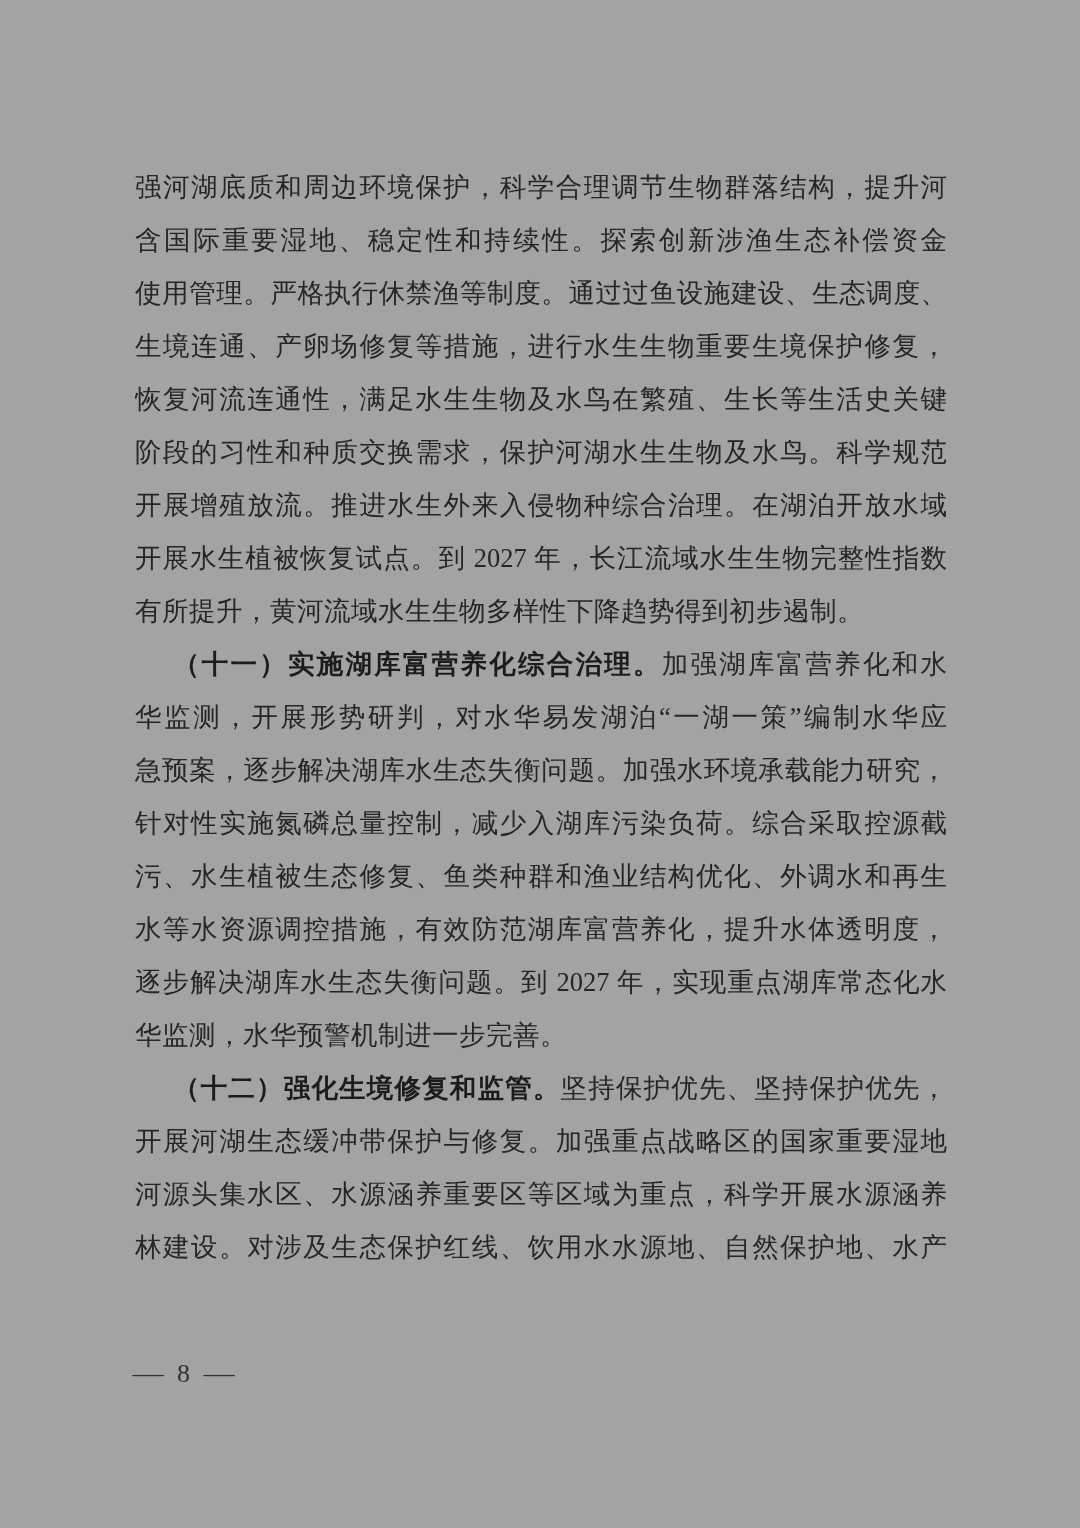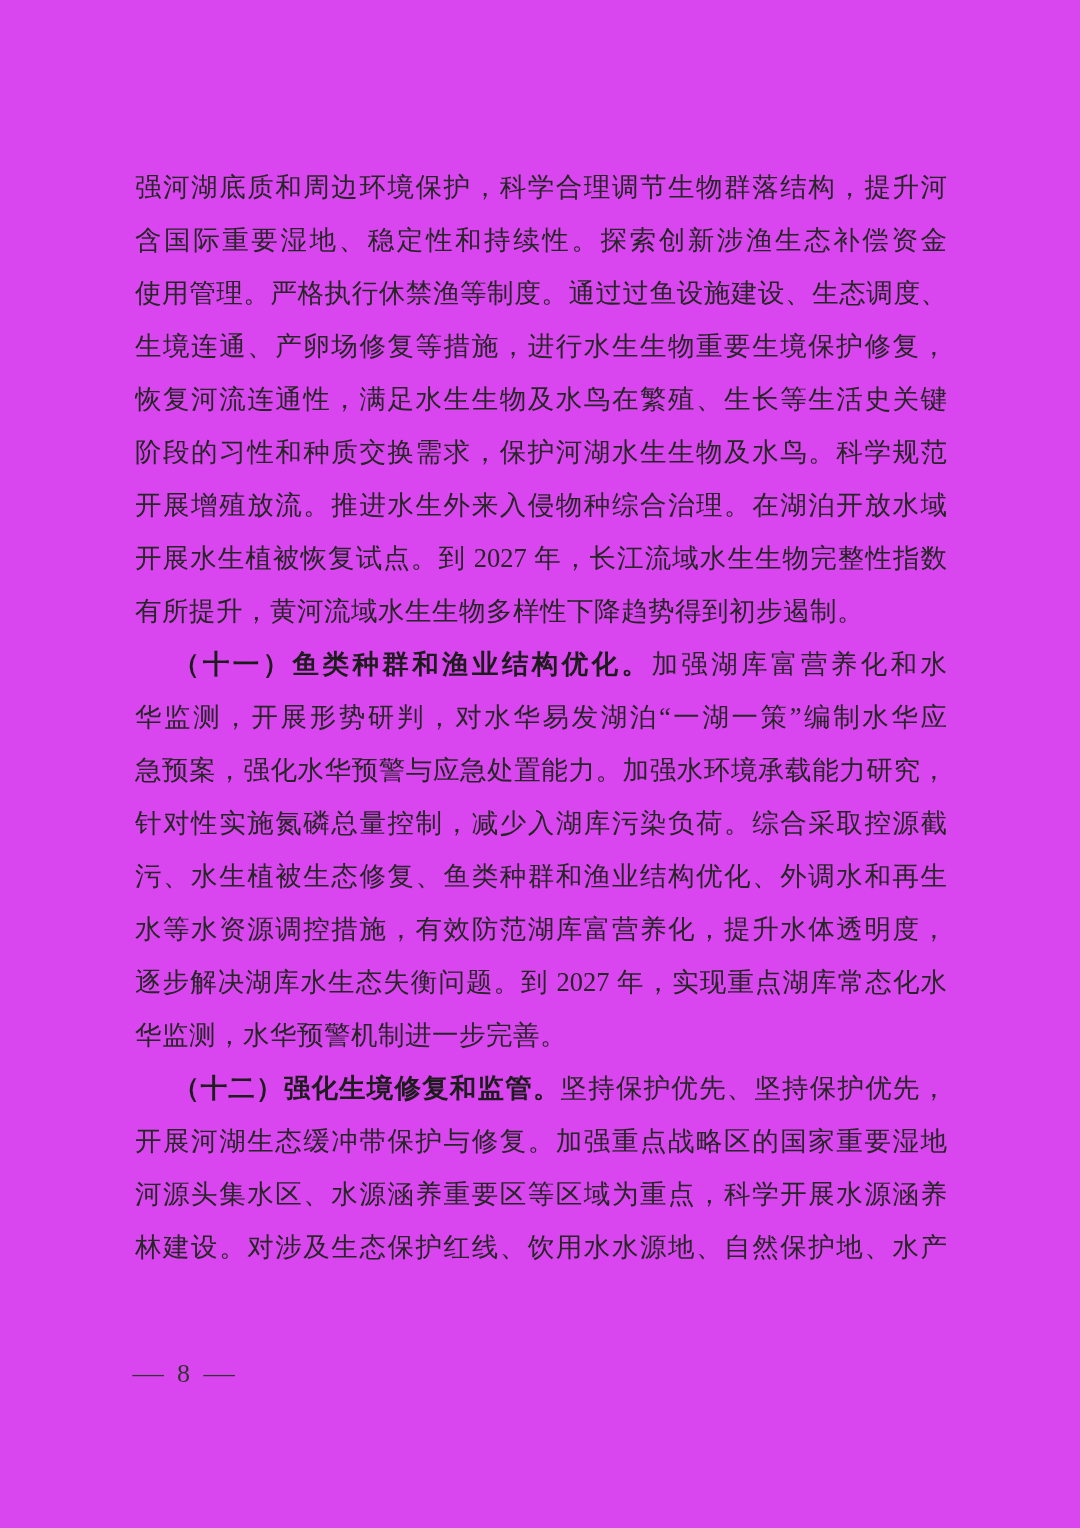--- a/index.html
+++ b/index.html
@@ -5,21 +5,21 @@
   html, body {
     margin: 0;
     padding: 0;
     background: #f2f2f2;
   }
   .page {
     position: relative;
     width: 1080px;
     height: 1528px;
     margin: 0 auto;
-    background: #d946ef;
+    background: #a3a3a3;
     font-family: "Liberation Serif", "DejaVu Serif", serif;
     color: #262626;
     overflow: hidden;
   }
   .content {
     position: absolute;
     left: 135px;
     top: 161px;
     width: 812px;
   }
@@ -72,23 +72,23 @@
         <div class="line"><span>含国际重要湿地、稳定性和持续性。探索创新涉渔生态补偿资金</span></div>
         <div class="line"><span>使用管理。严格执行休禁渔等制度。通过过鱼设施建设、生态调度、</span></div>
         <div class="line"><span>生境连通、产卵场修复等措施，进行水生生物重要生境保护修复，</span></div>
         <div class="line"><span>恢复河流连通性，满足水生生物及水鸟在繁殖、生长等生活史关键</span></div>
         <div class="line"><span>阶段的习性和种质交换需求，保护河湖水生生物及水鸟。科学规范</span></div>
         <div class="line"><span>开展增殖放流。推进水生外来入侵物种综合治理。在湖泊开放水域</span></div>
         <div class="line"><span>开展水生植被恢复试点。到 2027 年，长江流域水生生物完整性指数</span></div>
         <div class="line no-justify"><span>有所提升，黄河流域水生生物多样性下降趋势得到初步遏制。</span></div>
       </div>
       <div class="paragraph">
-        <div class="line indent"><b class="lead">（十一）鱼类种群和渔业结构优化。</b><span>加强湖库富营养化和水</span></div>
+        <div class="line indent"><b class="lead">（十一）实施湖库富营养化综合治理。</b><span>加强湖库富营养化和水</span></div>
         <div class="line"><span>华监测，开展形势研判，对水华易发湖泊“一湖一策”编制水华应</span></div>
-        <div class="line"><span>急预案，强化水华预警与应急处置能力。加强水环境承载能力研究，</span></div>
+        <div class="line"><span>急预案，逐步解决湖库水生态失衡问题。加强水环境承载能力研究，</span></div>
         <div class="line"><span>针对性实施氮磷总量控制，减少入湖库污染负荷。综合采取控源截</span></div>
         <div class="line"><span>污、水生植被生态修复、鱼类种群和渔业结构优化、外调水和再生</span></div>
         <div class="line"><span>水等水资源调控措施，有效防范湖库富营养化，提升水体透明度，</span></div>
         <div class="line"><span>逐步解决湖库水生态失衡问题。到 2027 年，实现重点湖库常态化水</span></div>
         <div class="line no-justify"><span>华监测，水华预警机制进一步完善。</span></div>
       </div>
       <div class="paragraph">
         <div class="line indent"><b class="lead">（十二）强化生境修复和监管。</b><span>坚持保护优先、坚持保护优先，</span></div>
         <div class="line"><span>开展河湖生态缓冲带保护与修复。加强重点战略区的国家重要湿地</span></div>
         <div class="line"><span>河源头集水区、水源涵养重要区等区域为重点，科学开展水源涵养</span></div>

